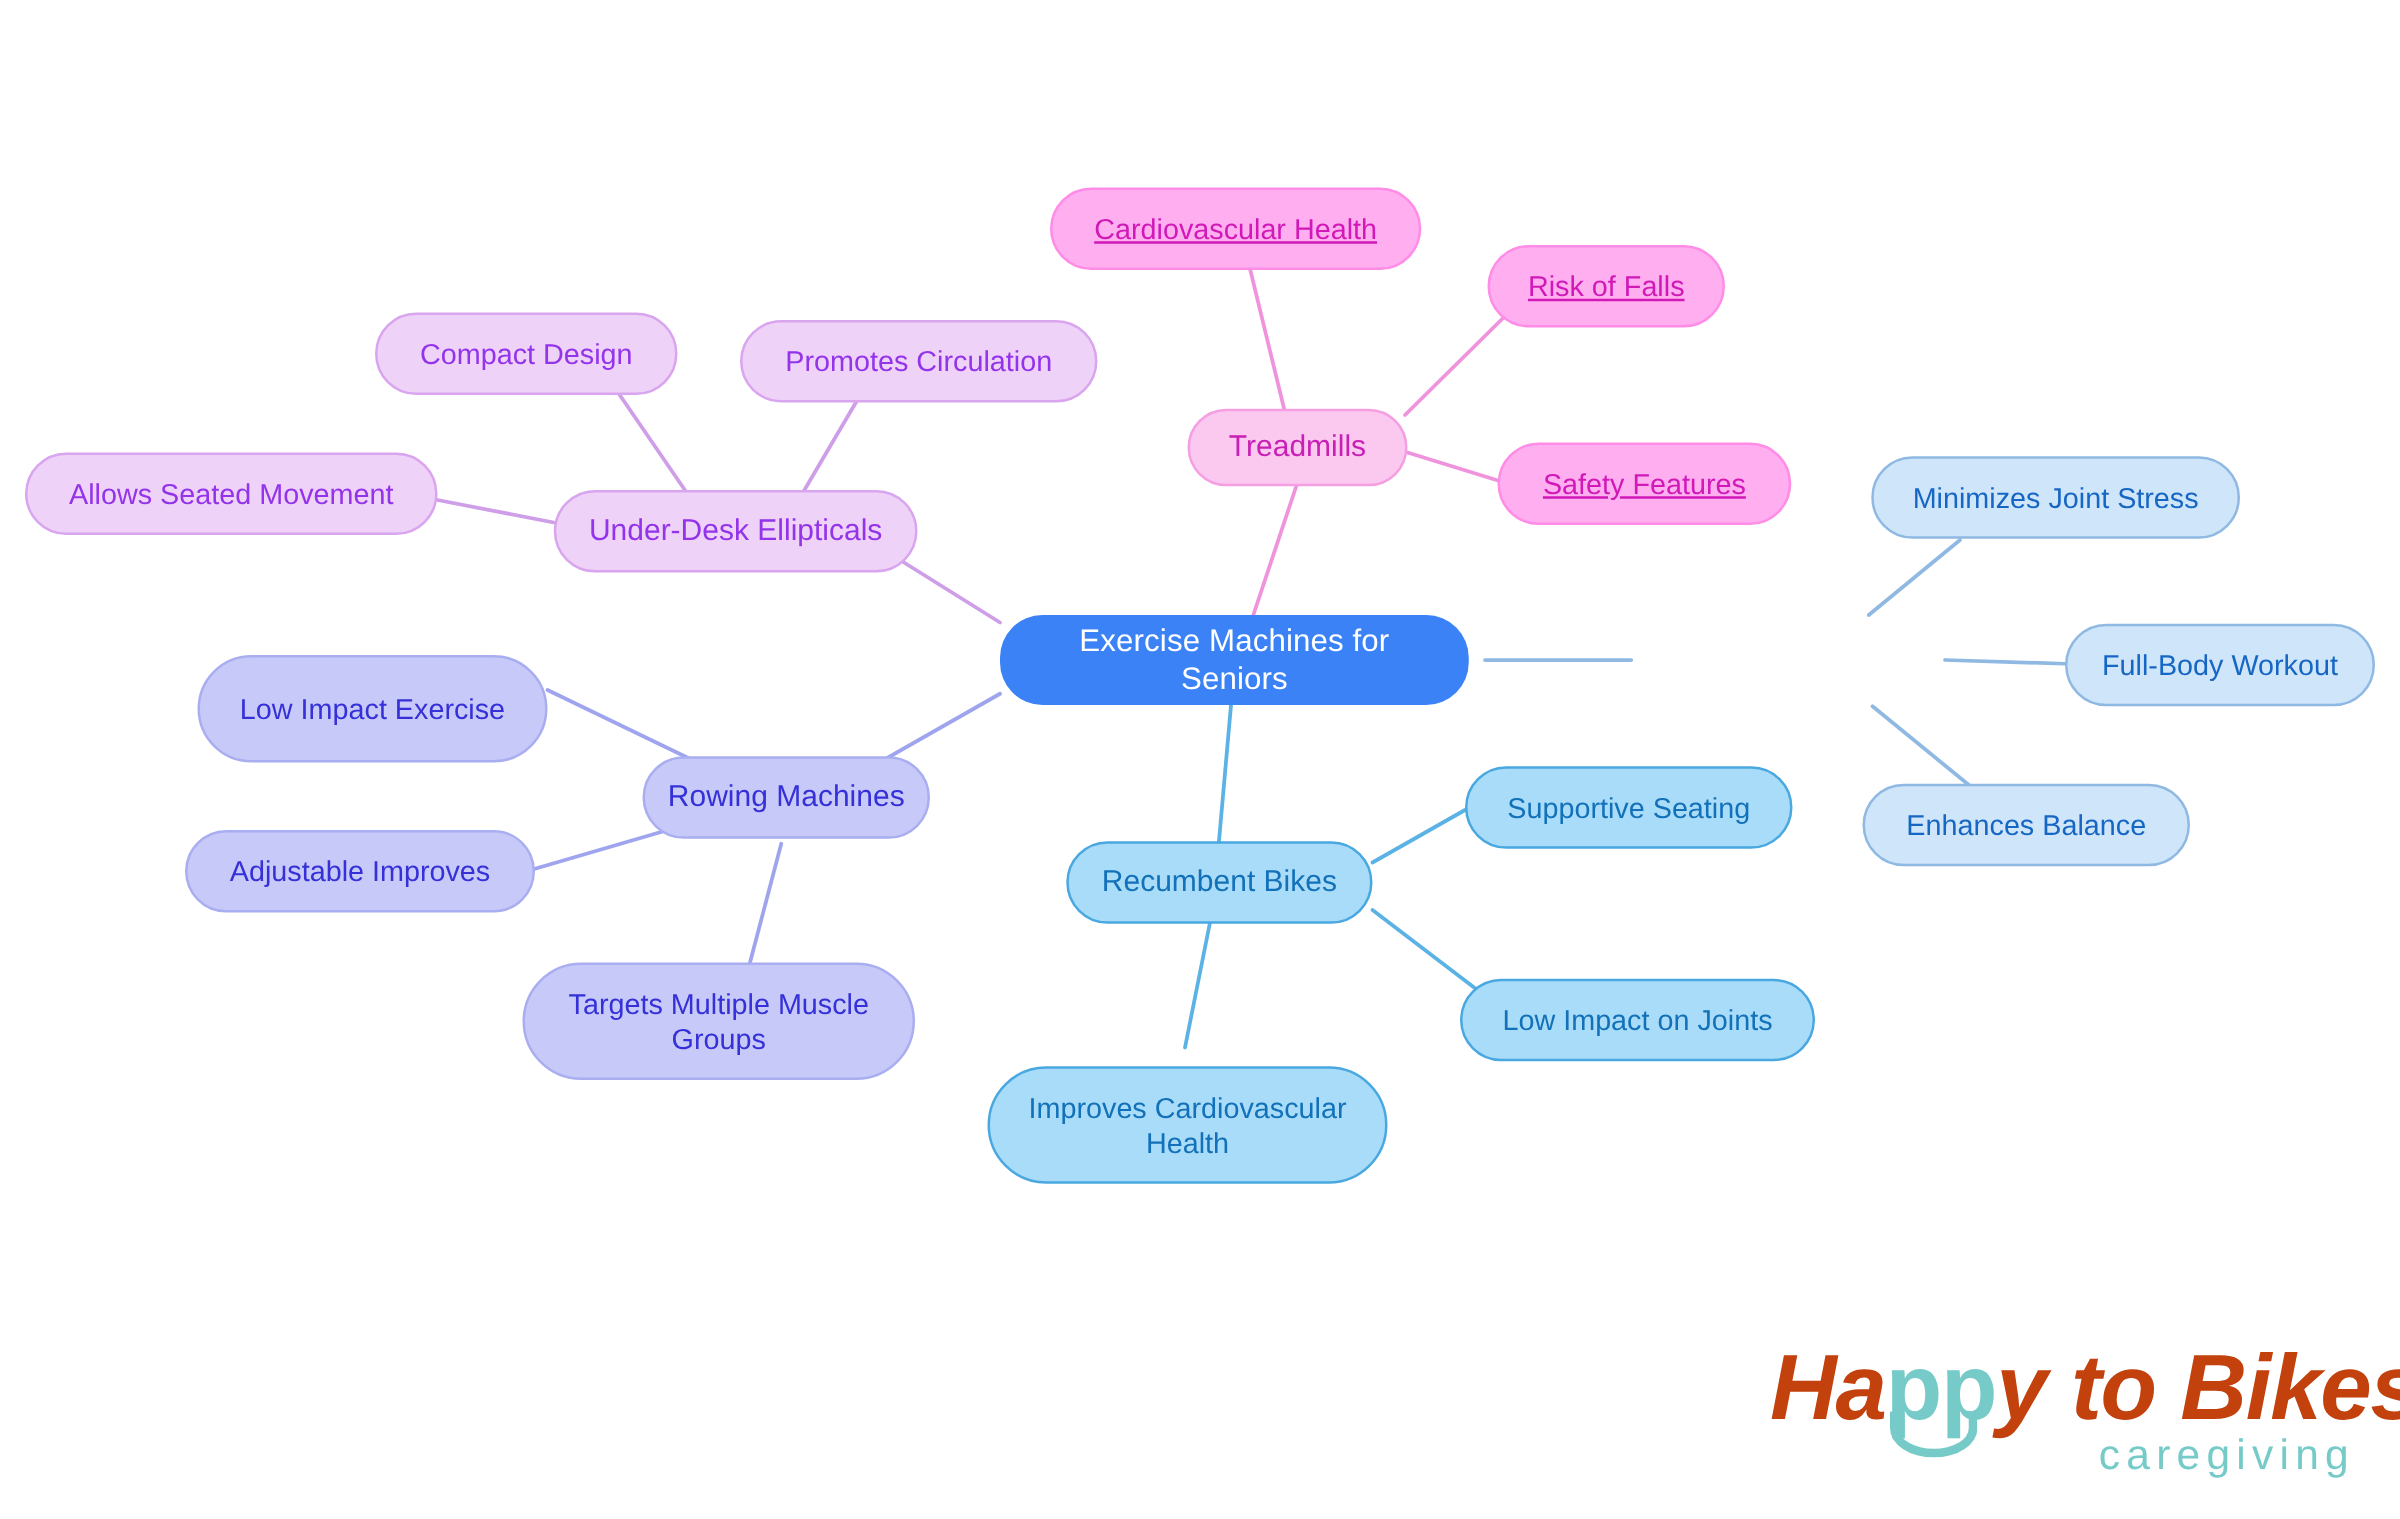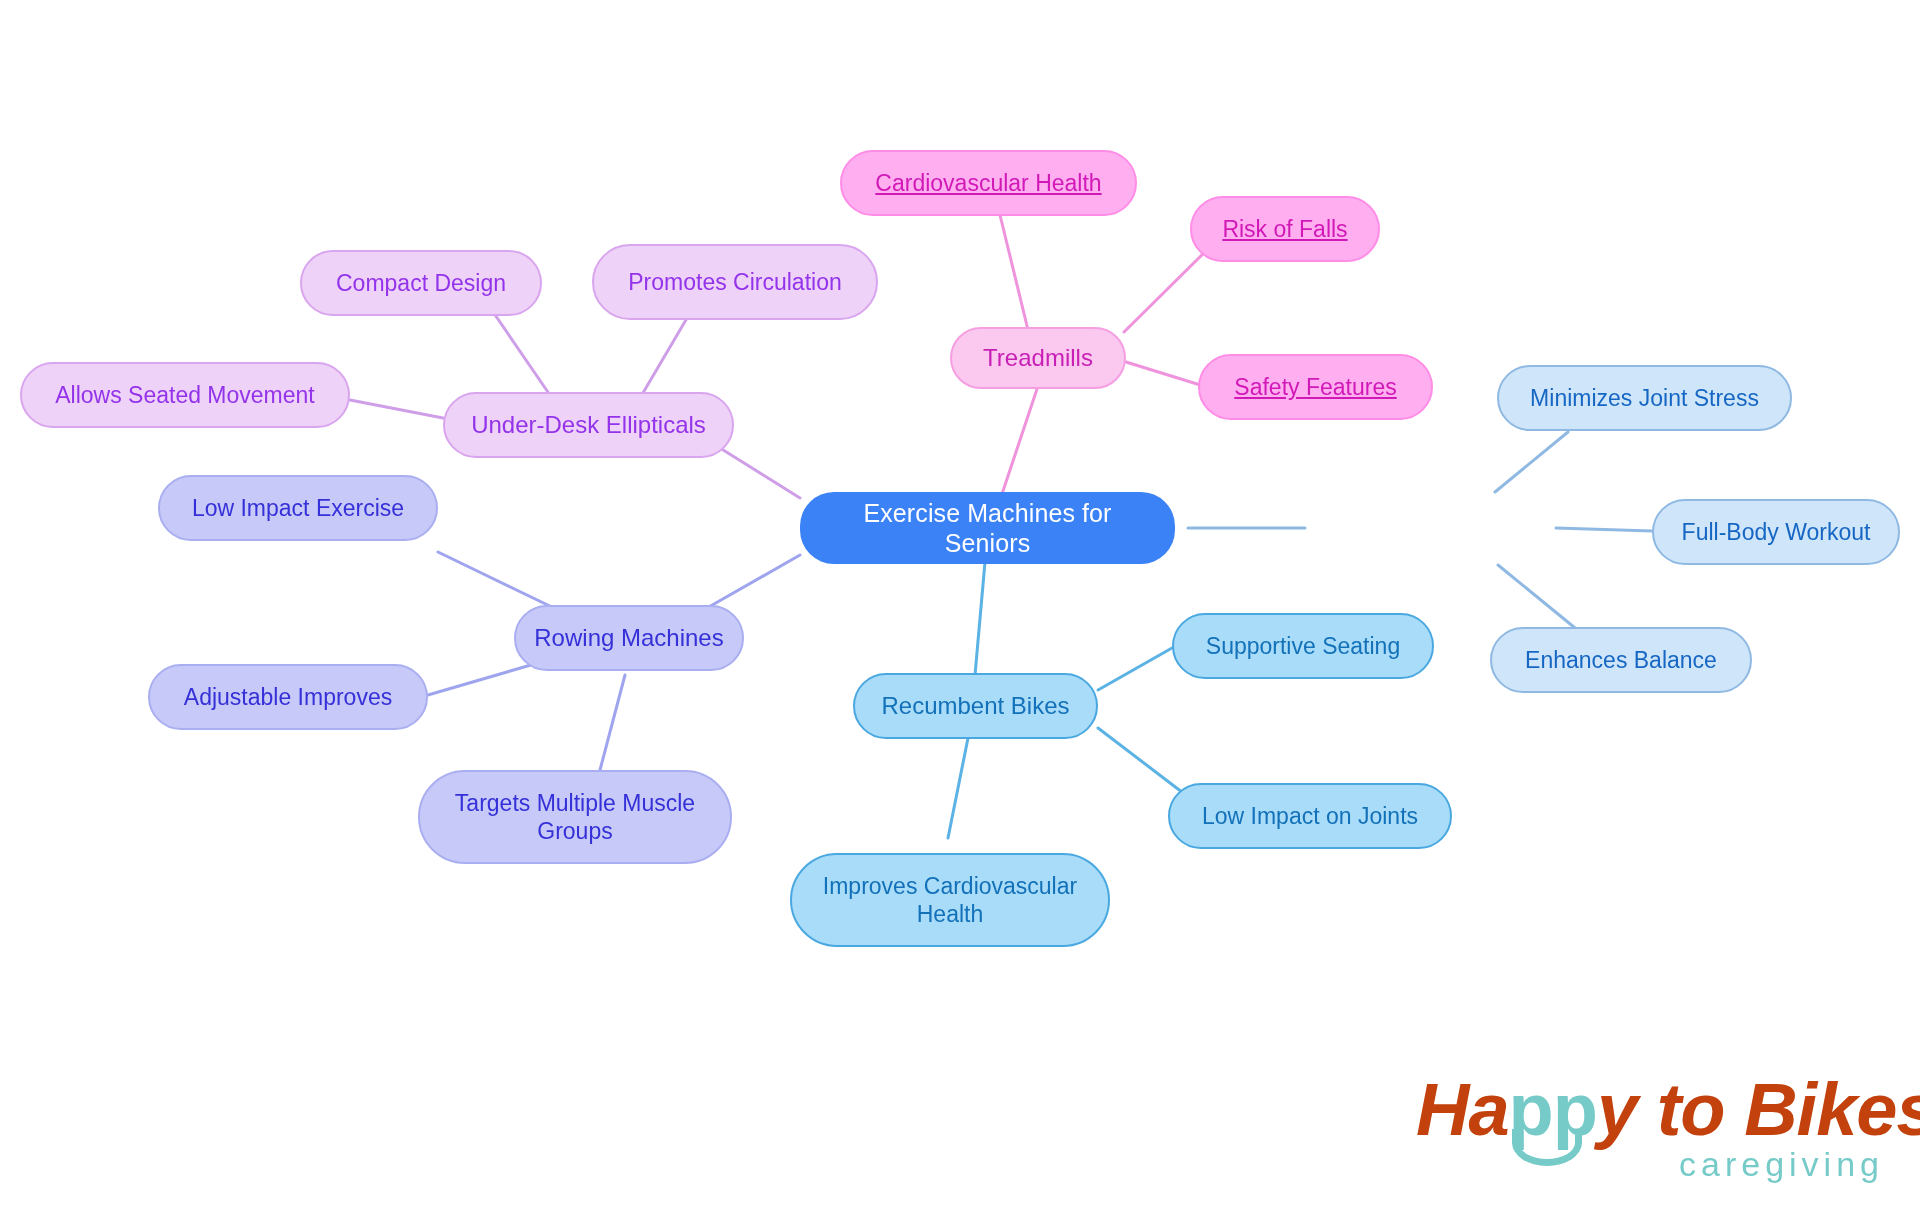--- a/index.html
+++ b/index.html
@@ -180,33 +180,33 @@
   </div>
 
   <div class="node branch pal-orchid" style="left:443px; top:392px; width:291px; height:66px;">
     <span>Under-Desk Ellipticals</span>
   </div>
 
   <div class="node leaf pal-orchid" style="left:300px; top:250px; width:242px; height:66px;">
     <span>Compact Design</span>
   </div>
 
-  <div class="node leaf pal-orchid" style="left:592px; top:244px; width:286px; height:76px;">
+  <div class="node leaf pal-orchid" style="left:592px; top:256px; width:286px; height:66px;">
     <span>Promotes Circulation</span>
   </div>
 
   <div class="node leaf pal-orchid" style="left:20px; top:362px; width:330px; height:66px;">
     <span>Allows Seated Movement</span>
   </div>
 
   <div class="node branch pal-periwinkle" style="left:514px; top:605px; width:230px; height:66px;">
     <span>Rowing Machines</span>
   </div>
 
-  <div class="node leaf pal-periwinkle" style="left:158px; top:475px; width:280px; height:66px;">
+  <div class="node leaf pal-periwinkle" style="left:158px; top:524px; width:280px; height:86px;">
     <span>Low Impact Exercise</span>
   </div>
 
   <div class="node leaf pal-periwinkle" style="left:148px; top:664px; width:280px; height:66px;">
     <span>Adjustable Improves</span>
   </div>
 
   <div class="node leaf pal-periwinkle" style="left:418px; top:770px; width:314px; height:94px;">
     <span>Targets Multiple Muscle
 Groups</span>

